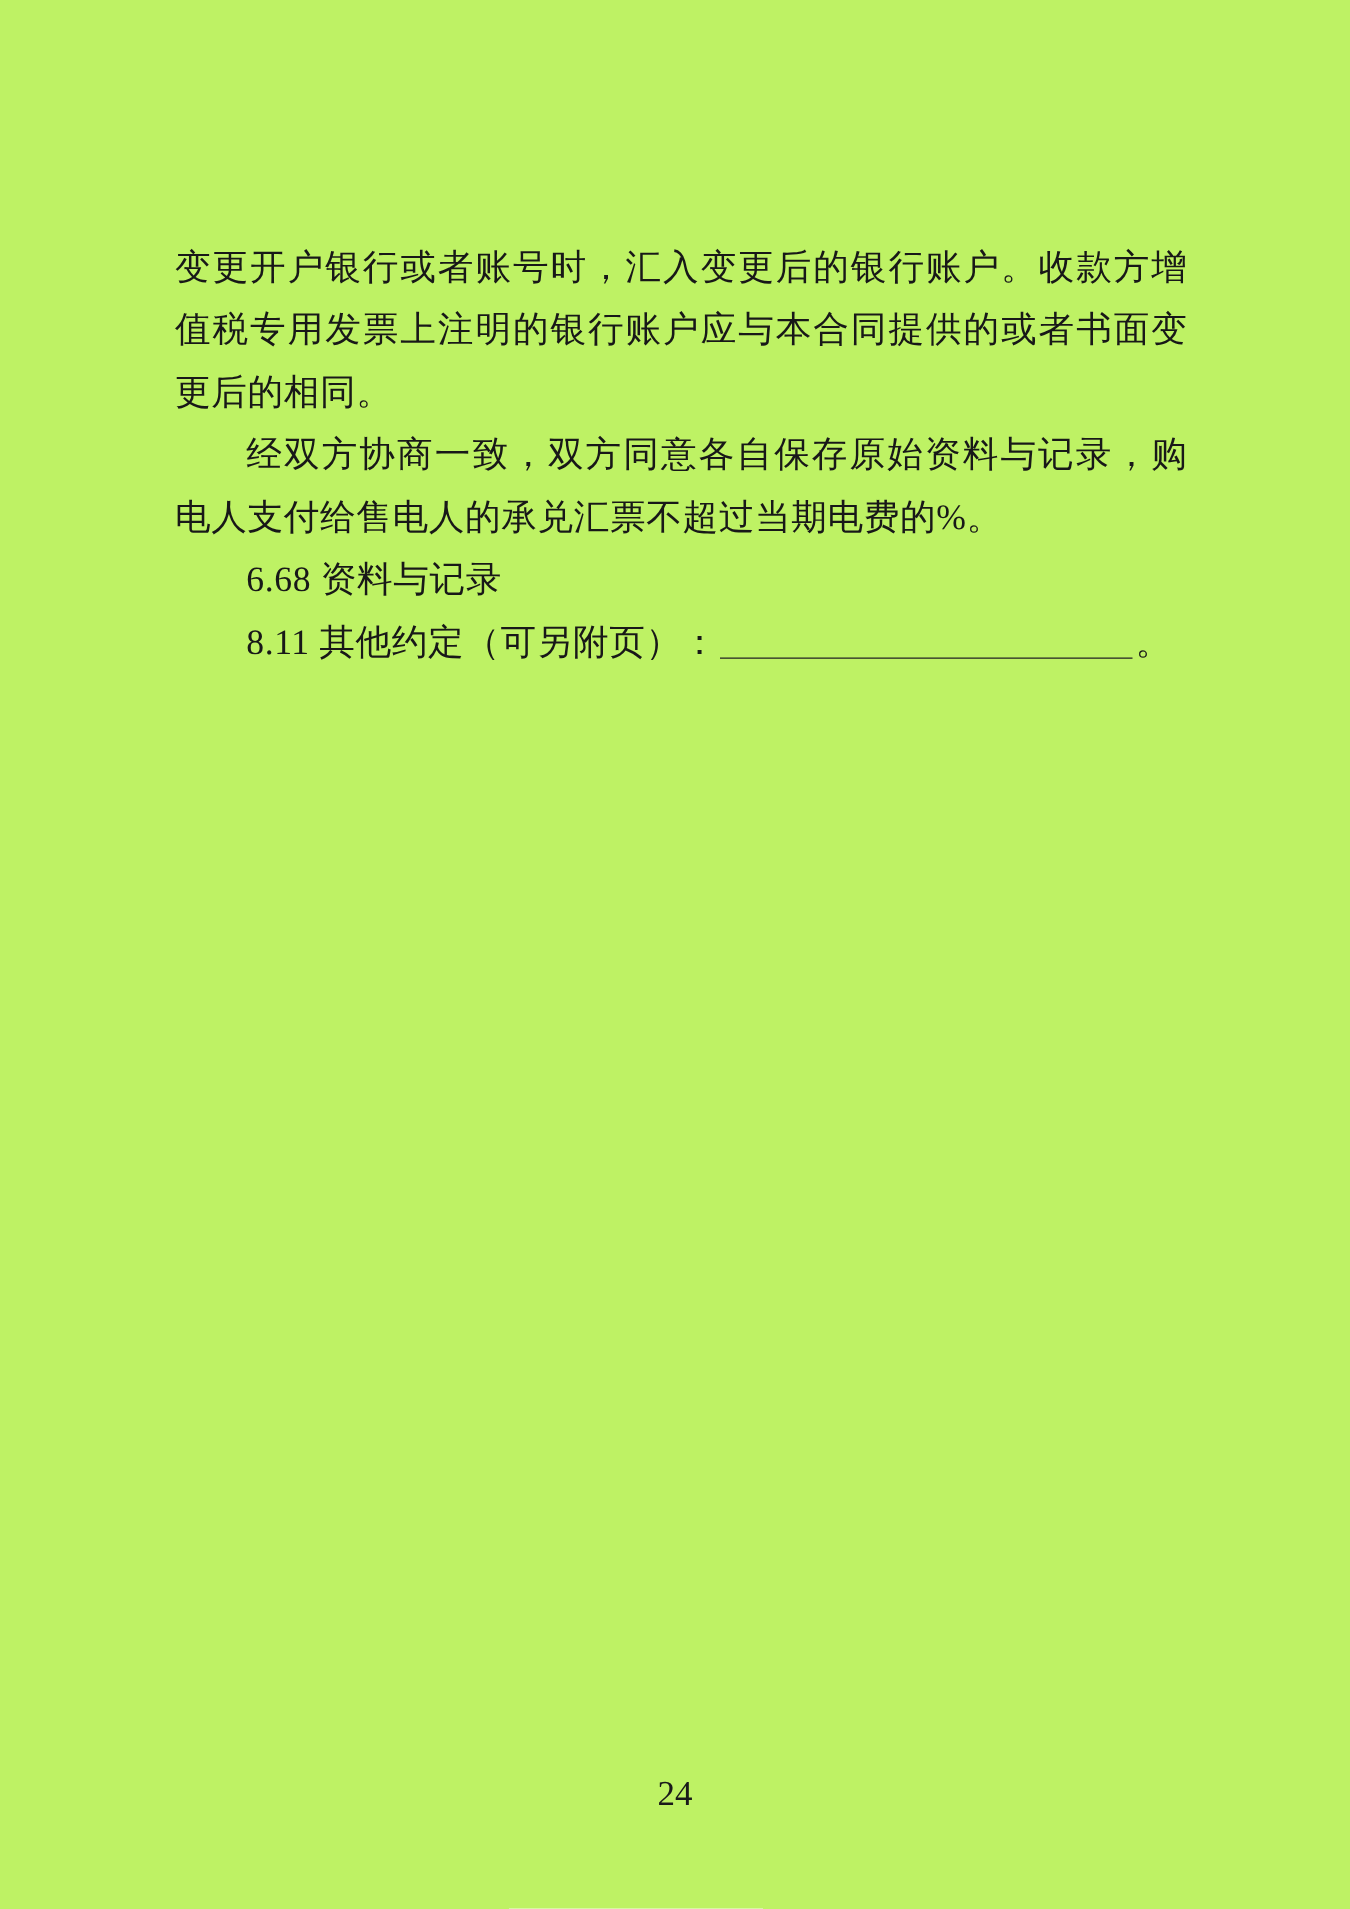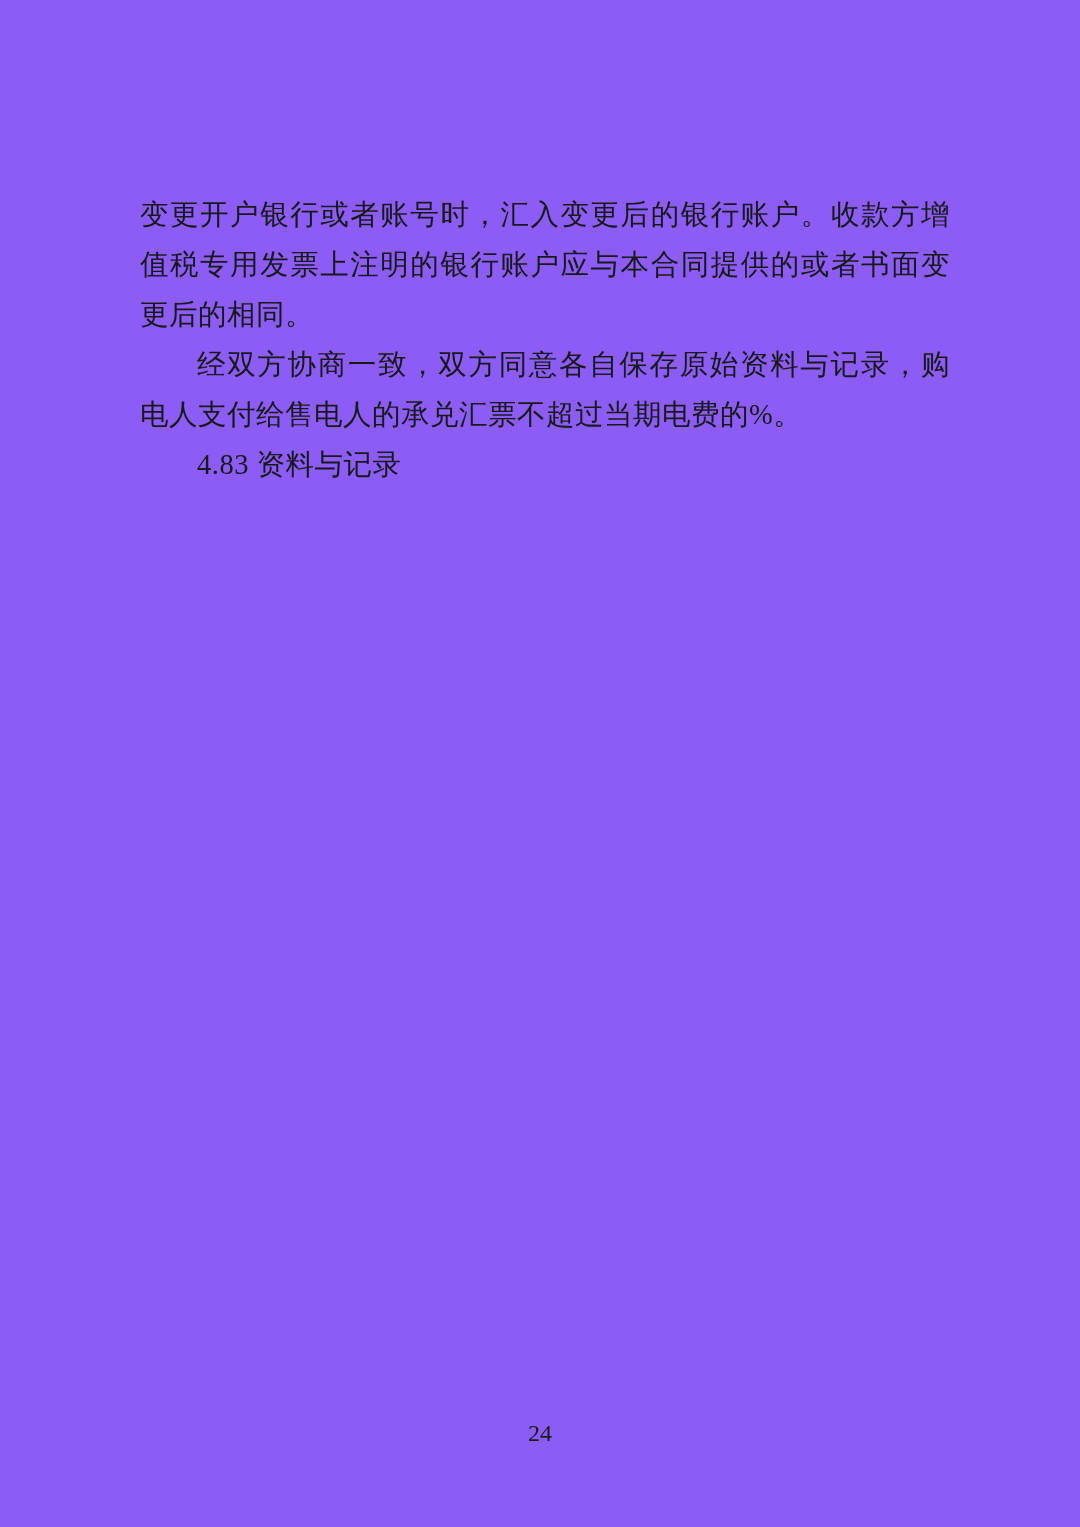--- a/index.html
+++ b/index.html
@@ -5,21 +5,21 @@
   html, body {
     margin: 0;
     padding: 0;
     background: #ffffff;
   }
   .page {
     position: relative;
     width: 1080px;
     height: 1527px;
     margin: 0 auto;
-    background: #8b5cf6;
+    background: #bef264;
     box-sizing: border-box;
     font-family: "Liberation Serif", "DejaVu Serif", serif;
     color: #1a1a1a;
     overflow: hidden;
   }
   .content {
     position: absolute;
     left: 140px;
     top: 190px;
     width: 810px;
@@ -42,37 +42,38 @@
     border-bottom: 1.5px solid #222;
     vertical-align: -4px;
     margin: 0 2px;
   }
   .page-number {
     position: absolute;
     left: 0;
     right: 0;
     top: 1420px;
     text-align: center;
-    font-size: 24px;
+    font-size: 28px;
     font-family: "Liberation Serif", "DejaVu Serif", serif;
     color: #1a1a1a;
   }
 </style>
 </head>
 <body>
 
 <div class="page">
 
   <div class="content">
 
     <p class="para">变更开户银行或者账号时，汇入变更后的银行账户。收款方增值税专用发票上注明的银行账户应与本合同提供的或者书面变更后的相同。</p>
 
     <p class="para indent">经双方协商一致，双方同意各自保存原始资料与记录，购电人支付给售电人的承兑汇票不超过当期电费的%。</p>
 
-    <p class="para indent">4.83 资料与记录</p>
+    <p class="para indent">6.68 资料与记录</p>
 
 
+    <p class="para indent"><span>8.11 其他约定（可另附页）：</span><span class="blank-line"></span><span>。</span></p>
 
   </div>
 
   <div class="page-number">24</div>
 
 </div>
 
 </body></html>

